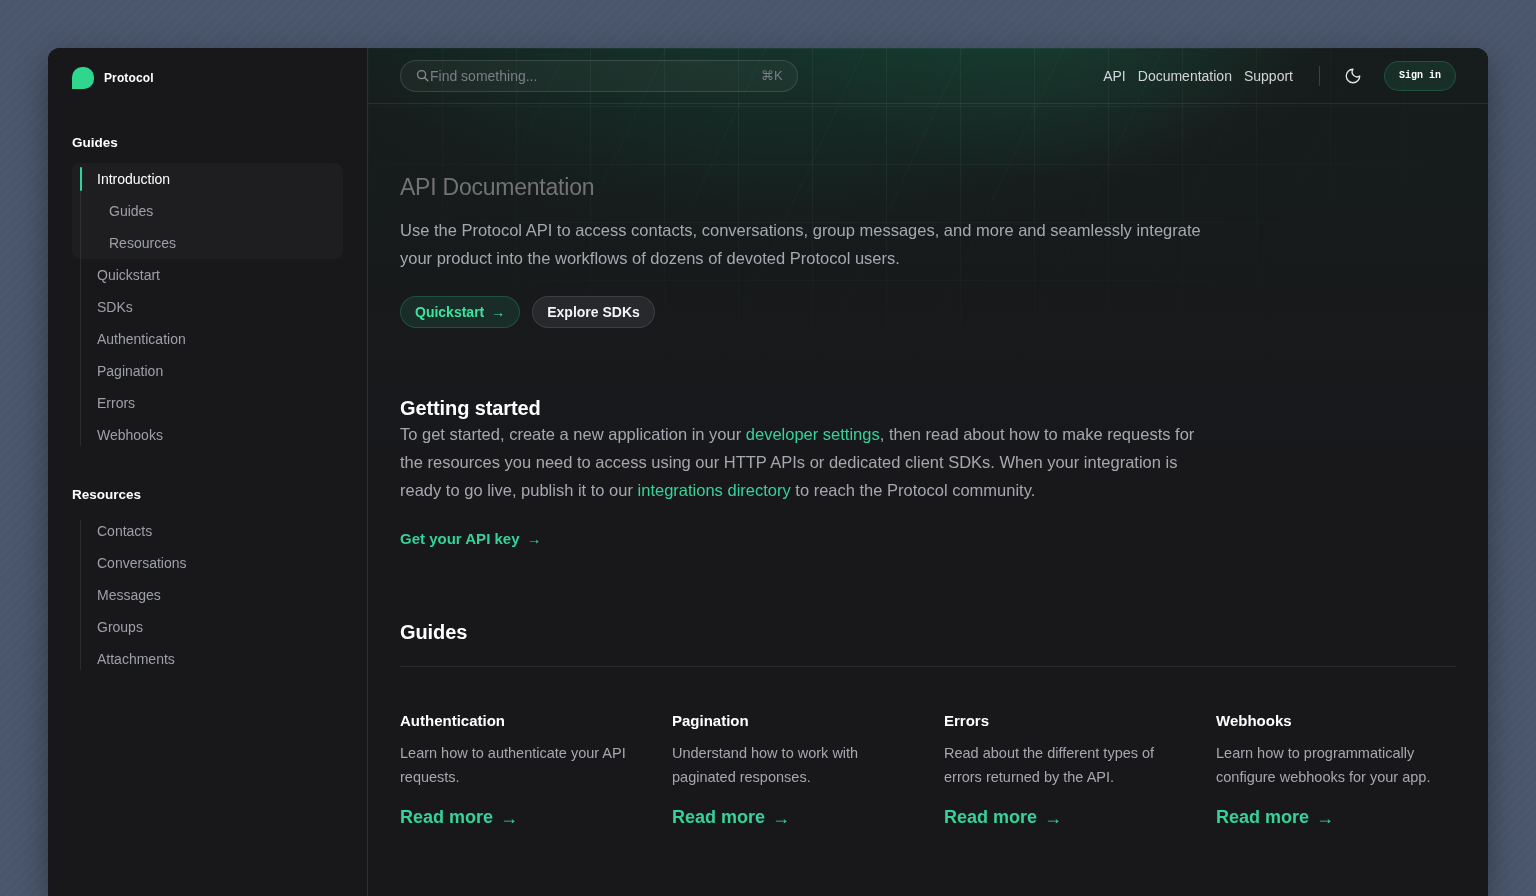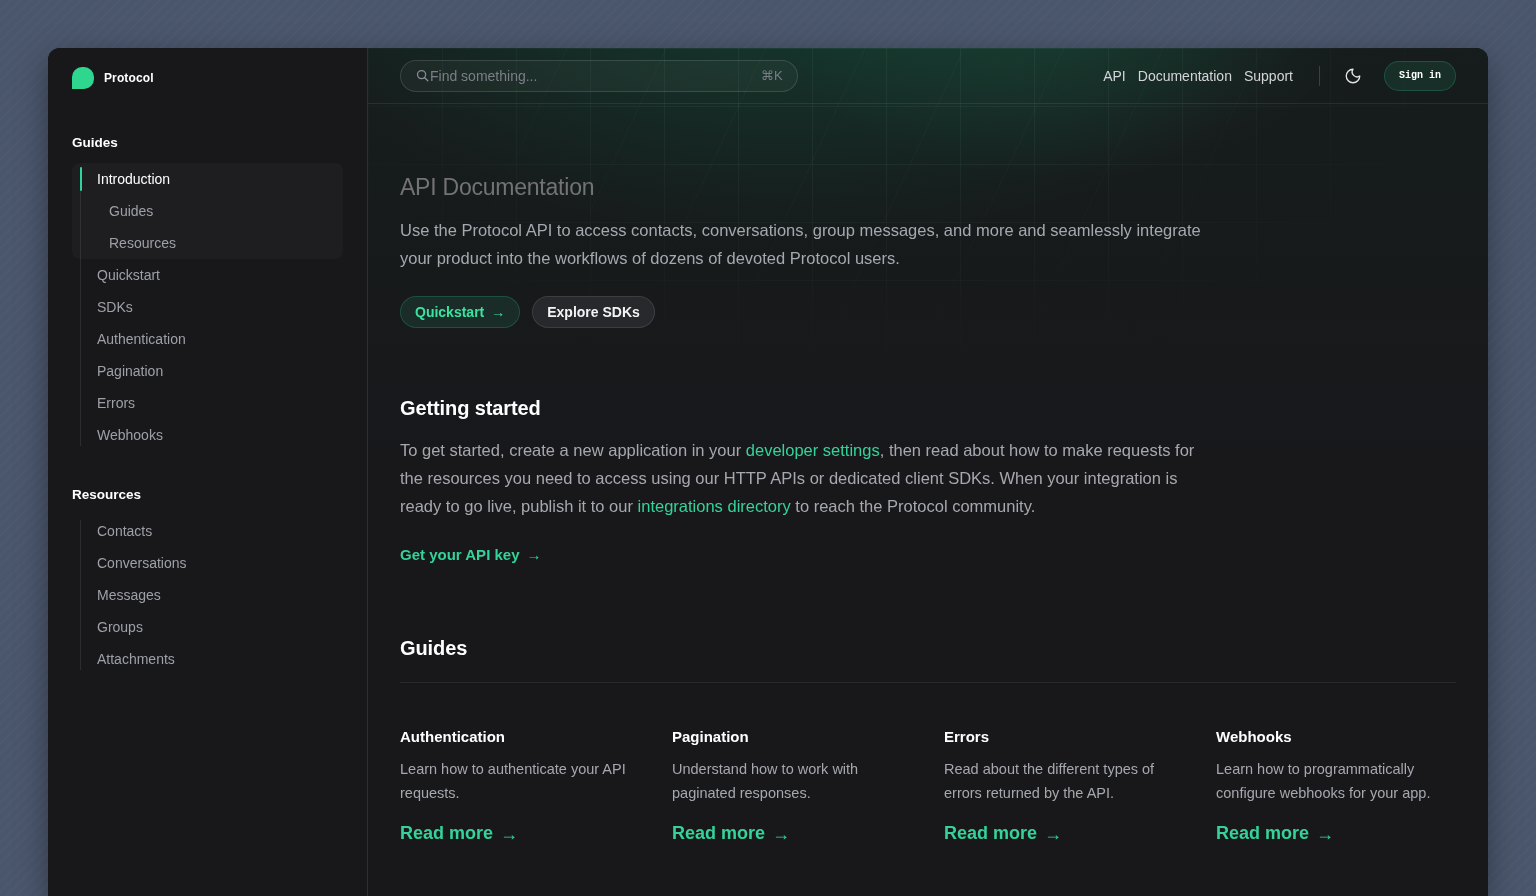--- a/index.html
+++ b/index.html
@@ -143,21 +143,21 @@
     color: #3ce2a0;
   }
   .btn-secondary {
     background: rgba(63,63,70,0.42);
     box-shadow: inset 0 0 0 1px rgba(255,255,255,0.10);
     color: #f4f4f5;
   }
   .section-gs { margin-top: 68px; }
   h2 { color: #ffffff; font-size: 20px; font-weight: 700; line-height: 24px; letter-spacing: -0.005em; }
   .section-gs p {
-    margin-top: 16px; max-width: 800px;
+    margin-top: 0; max-width: 800px;
     color: #a6a8af; font-size: 16.5px; line-height: 28px;
   }
   .inline-link { color: #34d399; font-weight: 500; text-decoration: none; cursor: pointer; }
   .cta-link {
     display: inline-flex; align-items: center; gap: 7px;
     margin-top: 26px;
     color: #34d399; font-size: 15px; font-weight: 600; text-decoration: none; cursor: pointer;
   }
   .section-guides { margin-top: 72px; }
   .divider { margin-top: 22px; height: 1px; background: rgba(255,255,255,0.08); }

